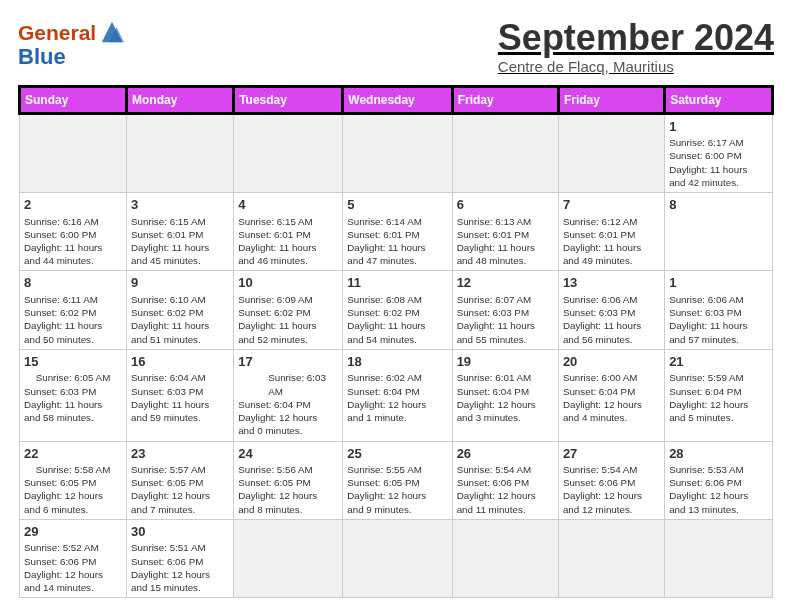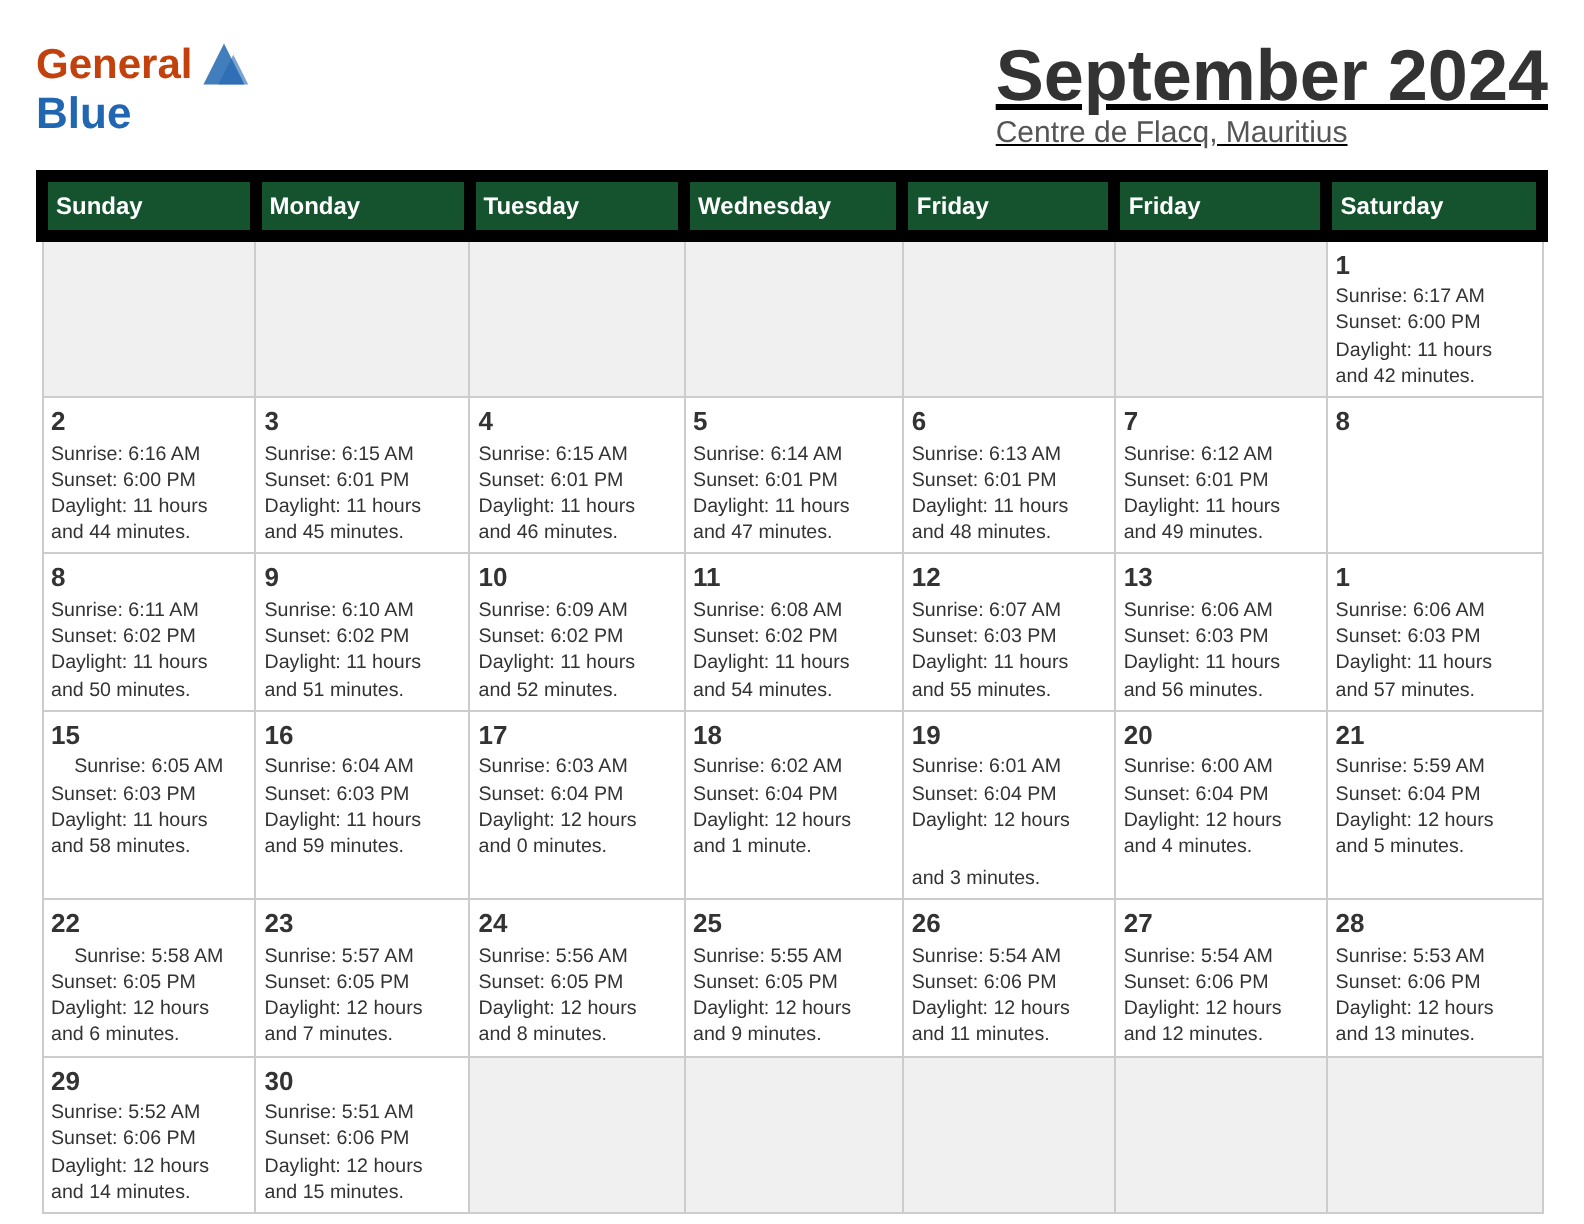--- a/index.html
+++ b/index.html
@@ -50,27 +50,27 @@
     .location {
       font-size: 15px;
       color: #555;
     }
     .calendar {
       width: 100%;
       border-collapse: collapse;
       font-size: 10.5px;
     }
     .calendar th {
-      background: #14532d;
+      background: #d946ef;
       color: #fff;
       padding: 5px 4px;
       text-align: left;
       font-size: 12px;
       font-weight: bold;
-      border: 6px solid #000000;
+      border: 3px solid #000000;
     }
     .calendar td {
       vertical-align: top;
       border: 1px solid #ccc;
       padding: 3px 4px;
       width: 113px;
       height: 75px;
       background: #fff;
       color: #333;
       font-size: 9.8px;
@@ -248,38 +248,38 @@
           </td>
           <td>
             <span class="day-num">16</span>
             <span style="display:block;">Sunrise: 6:04 AM</span>
             <span style="display:block;">Sunset: 6:03 PM</span>
             <span style="display:block;">Daylight: 11 hours</span>
             <span style="display:block;">and 59 minutes.</span>
           </td>
           <td>
             <span class="day-num">17</span>
-            <span style="display:block;">Sunrise: 6:03 AM</span>
+            <span style="display:block;margin-left:30px;">Sunrise: 6:03 AM</span>
             <span style="display:block;">Sunset: 6:04 PM</span>
             <span style="display:block;">Daylight: 12 hours</span>
             <span style="display:block;">and 0 minutes.</span>
           </td>
           <td>
             <span class="day-num">18</span>
             <span style="display:block;">Sunrise: 6:02 AM</span>
             <span style="display:block;">Sunset: 6:04 PM</span>
             <span style="display:block;">Daylight: 12 hours</span>
             <span style="display:block;">and 1 minute.</span>
           </td>
           <td>
             <span class="day-num">19</span>
             <span style="display:block;">Sunrise: 6:01 AM</span>
             <span style="display:block;">Sunset: 6:04 PM</span>
             <span style="display:block;">Daylight: 12 hours</span>
-            <span style="display:block;margin-top:16px;">and 3 minutes.</span>
+            <span style="display:block;">and 3 minutes.</span>
           </td>
           <td>
             <span class="day-num">20</span>
             <span style="display:block;">Sunrise: 6:00 AM</span>
             <span style="display:block;">Sunset: 6:04 PM</span>
             <span style="display:block;">Daylight: 12 hours</span>
             <span style="display:block;">and 4 minutes.</span>
           </td>
           <td>
             <span class="day-num">21</span>

